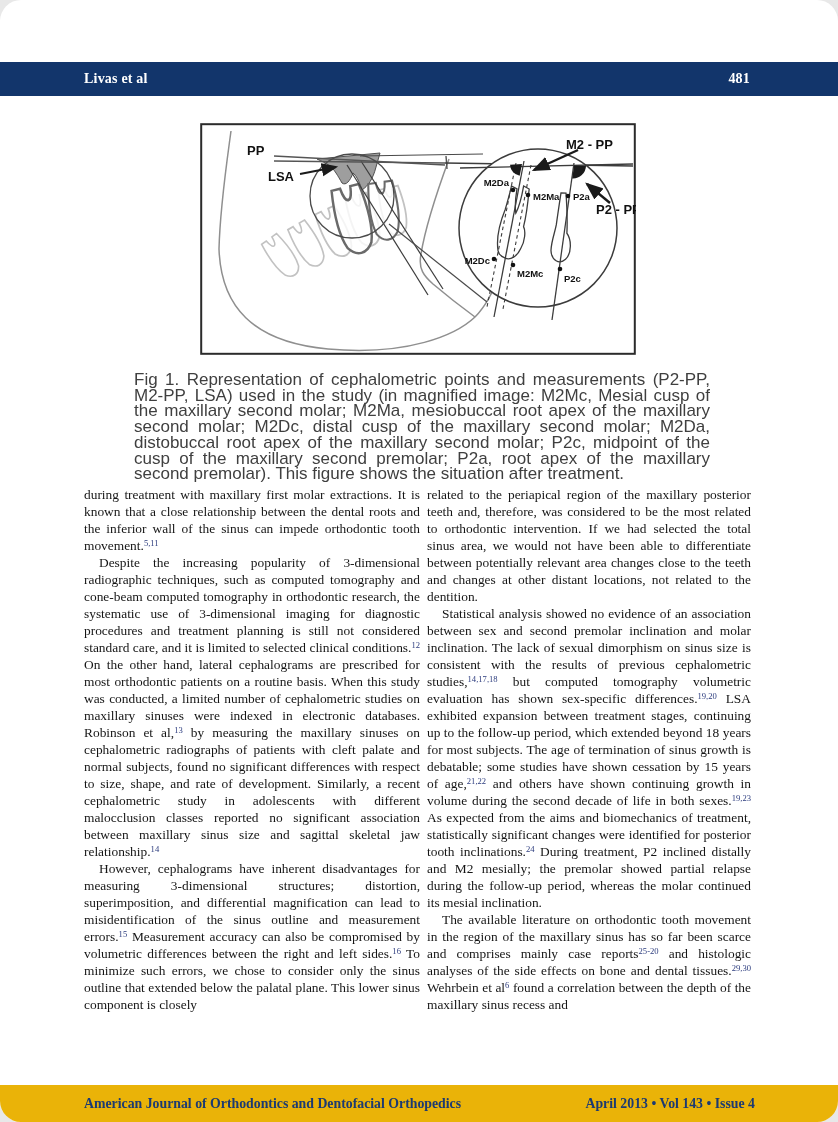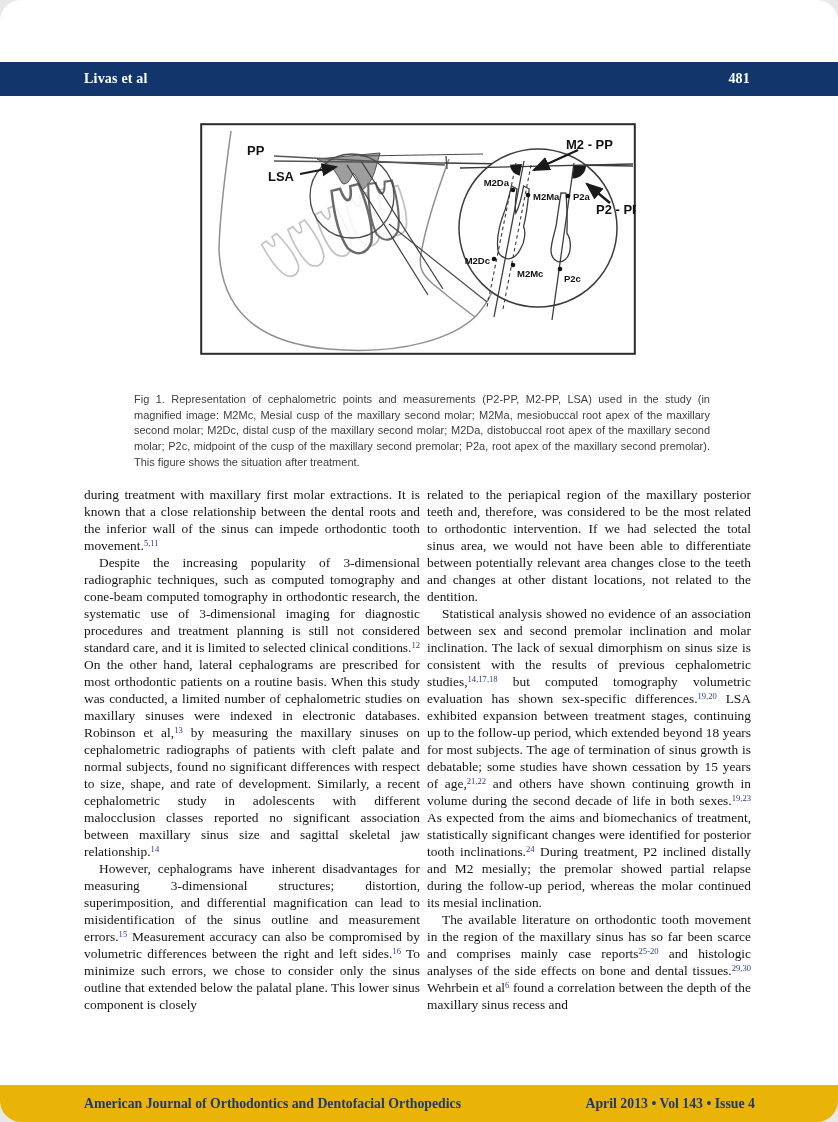--- a/index.html
+++ b/index.html
@@ -8,22 +8,22 @@
   
   .header-bar{position:absolute;left:0;top:62px;width:838px;height:34px;background:#12356b;
         color:#ffffff;display:flex;align-items:center;justify-content:space-between;
         padding:0 88px 0 84px;box-sizing:border-box;font-size:14px;font-weight:700;letter-spacing:.2px;}
   .footer-bar{position:absolute;left:0;top:1085px;width:838px;height:37px;background:#eab308;
         color:#1c3a72;display:flex;align-items:center;justify-content:space-between;
         padding:0 83px 0 84px;box-sizing:border-box;font-size:13.8px;font-weight:700;}
   
   .figure-box{position:absolute;left:200px;top:123px;width:436px;height:232px;}
   .figure-box svg{display:block;width:436px;height:232px;}
-  .fig-caption{position:absolute;left:134px;top:392px;width:576px;
-        font-family:"Liberation Sans", sans-serif;font-size:11px;line-height:15.7px;
+  .fig-caption{position:absolute;left:134px;top:372px;width:576px;
+        font-family:"Liberation Sans", sans-serif;font-size:17px;line-height:15.7px;
         color:#3f3f3f;text-align:justify;}
   
   .columns{position:absolute;left:84px;top:486px;width:674px;display:grid;
         grid-template-columns:336px 324px;column-gap:14px;
         font-size:13.4px;line-height:17px;color:#151515;text-align:justify;gap:7px;}
   .columns p{margin:0;}
   .columns p.indent{text-indent:15px;}
   sup{font-size:8.6px;color:#2b3b7d;line-height:0;position:relative;top:-4.5px;vertical-align:baseline;}
   .svg-label{font-family:"Liberation Sans", sans-serif;font-weight:bold;fill:#111111;}
 </style>

